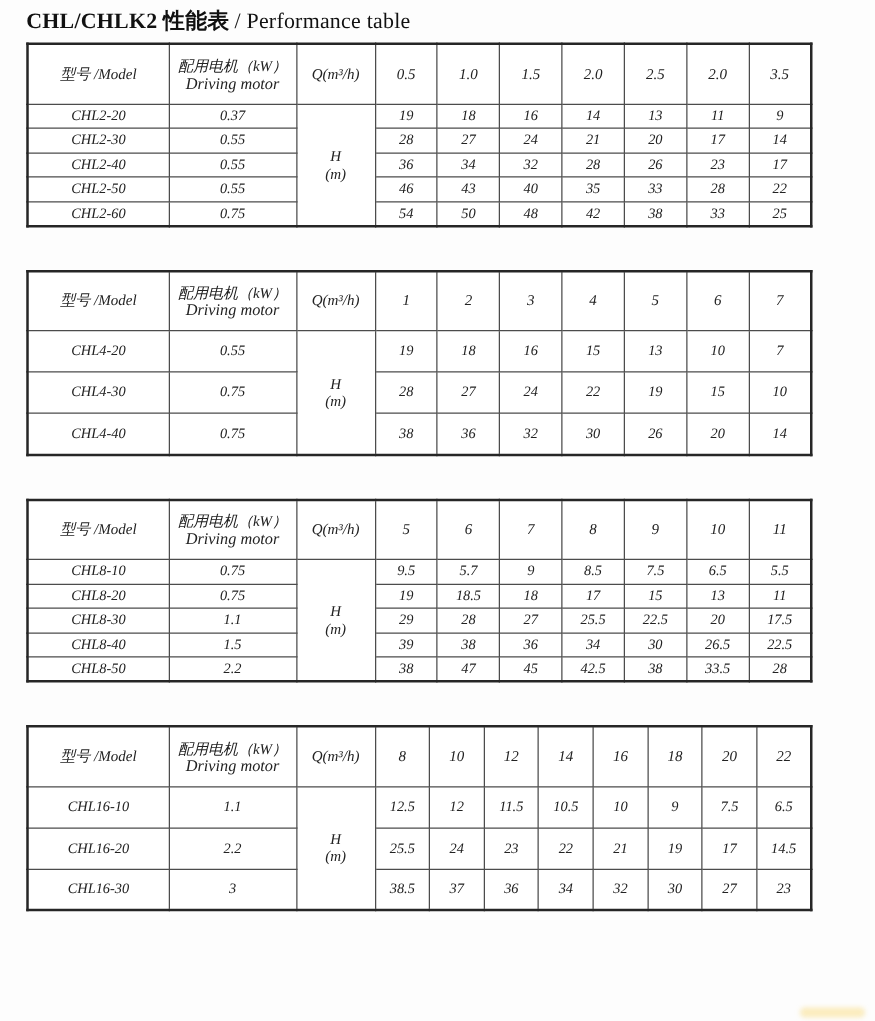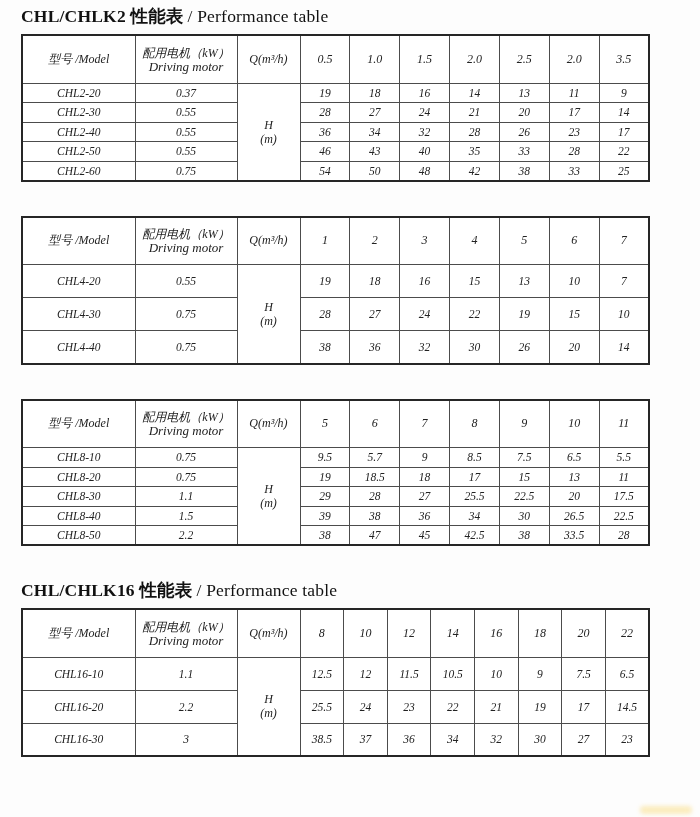--- a/index.html
+++ b/index.html
@@ -329,21 +329,20 @@
             <td>42.5</td>
             <td>38</td>
             <td>33.5</td>
             <td>28</td>
           </tr>
         </tbody>
       </table>
     </section>
 
     <section class="section">
-      <h2 class="title"><span class="main">CHL/CHLK16 性能表</span><span class="sub">/ Performance table</span></h2>
       <table class="perf">
         <colgroup>
           <col class="c-model">
           <col class="c-motor">
           <col class="c-q">
           <col>
           <col>
           <col>
           <col>
           <col>

